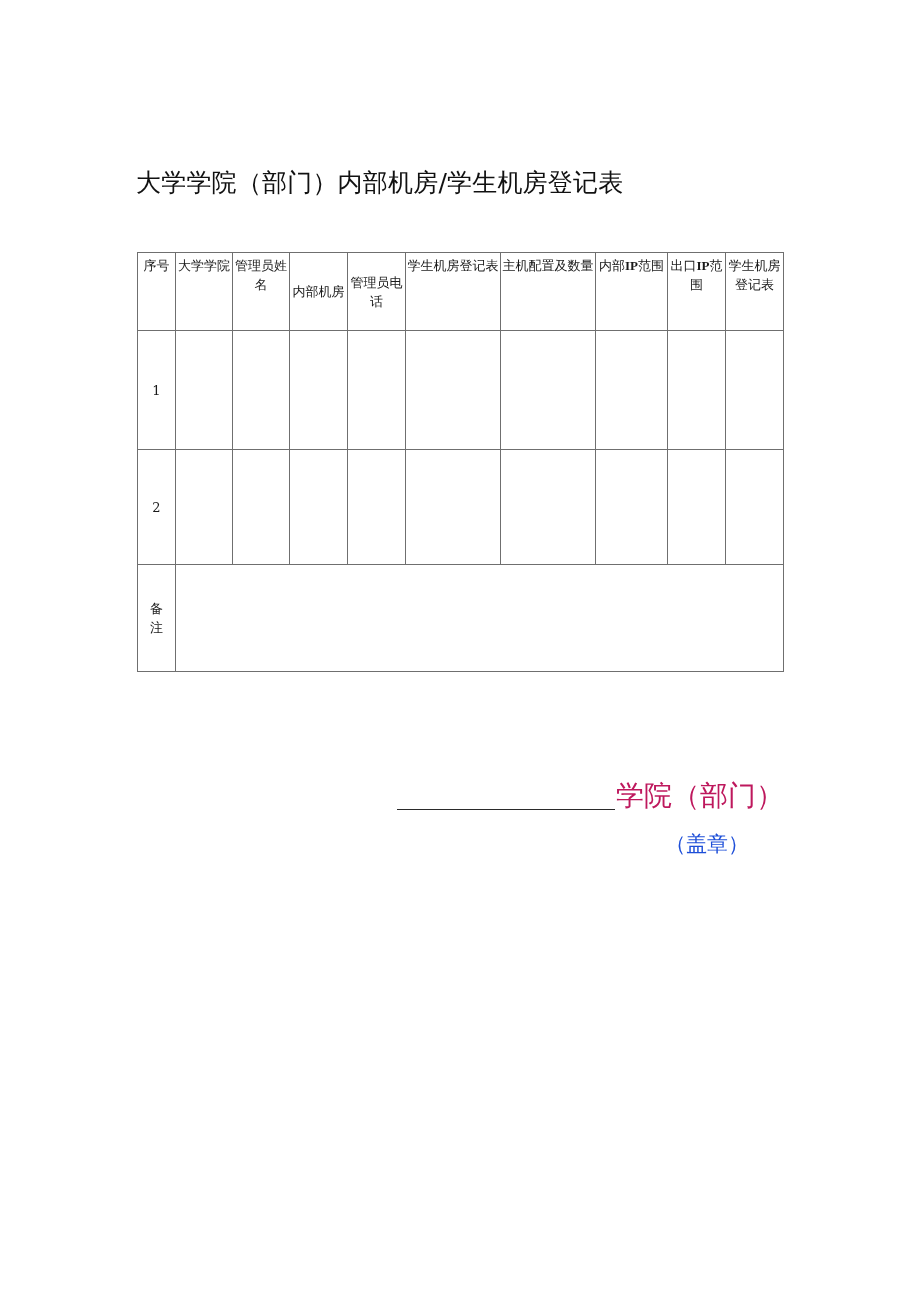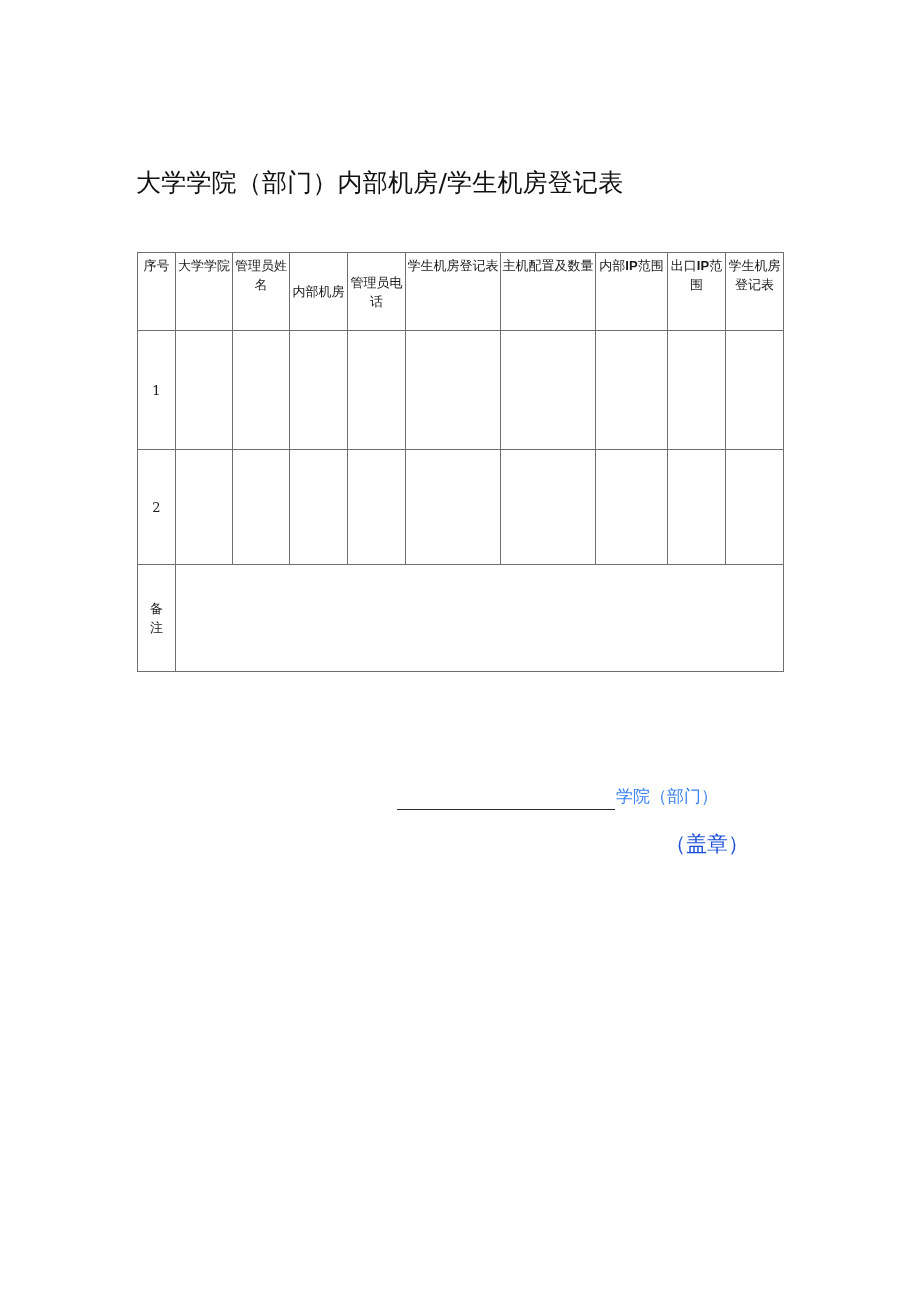--- a/index.html
+++ b/index.html
@@ -66,21 +66,21 @@
   }
   .hdr-cell.mid {
     vertical-align: middle;
     padding-top: 0 !important;
   }
   .hdr-text {
     display: block;
     word-break: break-all;
   }
   .hdr-text .ip {
-    font-family: Liberation Sans, sans-serif;
+    font-family: Liberation Serif, serif;
     font-weight: bold;
   }
 
   .body-row td {
     vertical-align: middle;
   }
   .row-1 td { height: 118px; }
   .row-2 td { height: 114px; }
   .idx-cell {
     font-size: 13px;
@@ -115,24 +115,24 @@
     left: 397px;
     top: 785px;
     width: 218px;
     height: 24px;
     border-bottom: 1.5px solid #2a2a2a;
   }
   .sign-text {
     position: absolute;
     left: 616px;
     top: 782px;
-    font-size: 17px;
+    font-size: 28px;
     line-height: 28px;
     white-space: nowrap;
-    color: #3b82f6;
+    color: #be185d;
   }
   .seal-text {
     position: absolute;
     left: 665px;
     top: 830px;
     font-size: 21px;
     line-height: 28px;
     white-space: nowrap;
     color: #1d4ed8;
   }

